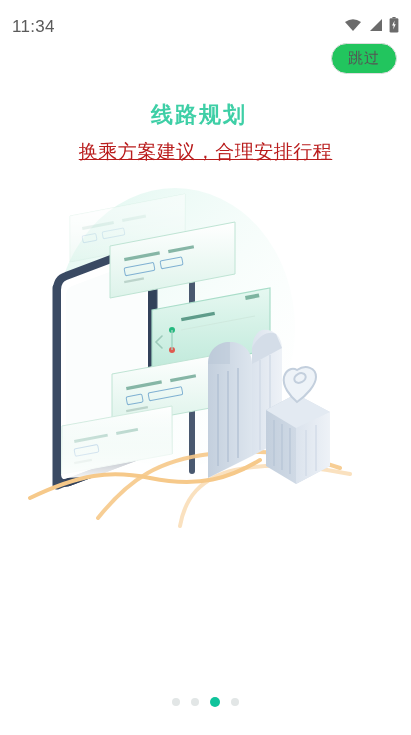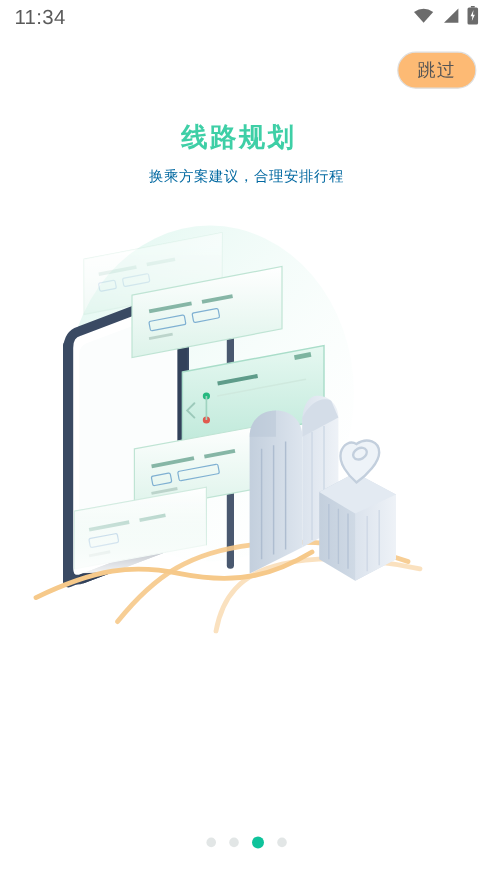--- a/index.html
+++ b/index.html
@@ -12,21 +12,21 @@
     height: 735px;
     position: relative;
     overflow: hidden;
     font-family: "Liberation Sans", "DejaVu Sans", sans-serif;
     -webkit-font-smoothing: antialiased;
   }
 
   
   .statusbar {
     position: absolute;
-    top: 0; left: 0;
+    top: 12px; left: 0;
     width: 411px;
     height: 30px;
     display: flex;
     align-items: center;
     justify-content: space-between;
     padding: 0 12px;
     box-sizing: border-box;
   }
   .status-time {
     font-size: 17px;
@@ -48,21 +48,21 @@
   }
   .skip-btn {
     display: inline-flex;
     align-items: center;
     justify-content: center;
     min-width: 66px;
     height: 31px;
     padding: 0 14px;
     border: 1px solid #dedede;
     border-radius: 16px;
-    background: #fdba74;
+    background: #22c55e;
     color: #555555;
     font-size: 15px;
     letter-spacing: 1px;
     box-sizing: border-box;
     cursor: pointer;
   }
 
   
   .title {
     position: absolute;
@@ -74,23 +74,24 @@
     font-weight: bold;
     letter-spacing: 2px;
     color: #3ecfa6;
   }
   .subtitle {
     position: absolute;
     top: 139px;
     left: 0;
     width: 411px;
     text-align: center;
-    font-size: 12px;
+    font-size: 19px;
     letter-spacing: 0.5px;
-    color: #0369a1;
+    color: #b91c1c;
+    text-decoration: underline;
   }
 
   
   .illustration {
     position: absolute;
     top: 178px;
     left: 0;
     width: 411px;
     height: 350px;
   }

